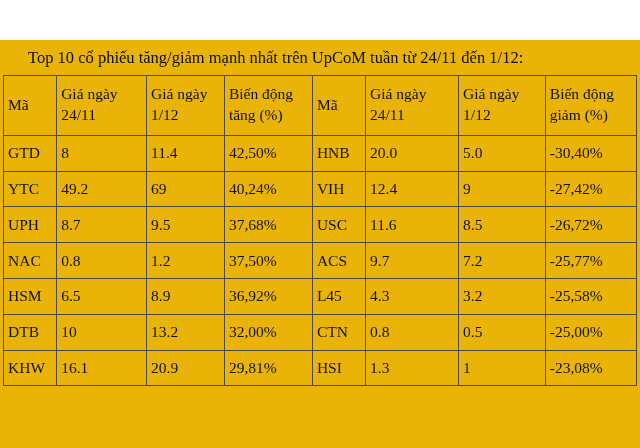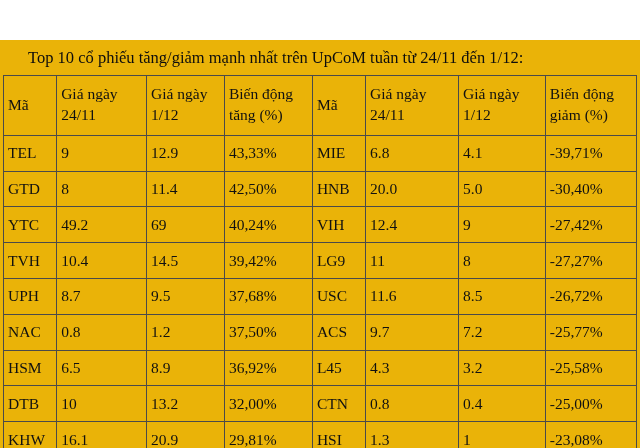--- a/index.html
+++ b/index.html
@@ -73,58 +73,38 @@
           <th>Giá ngày 1/12</th>
           <th>Biến động tăng (%)</th>
           <th>Mã</th>
           <th>Giá ngày 24/11</th>
           <th>Giá ngày 1/12</th>
           <th>Biến động giảm (%)</th>
         </tr>
     </thead>
     <tbody>
         <tr>
-          <td>TEL</td>
-          <td>9</td>
-          <td>12.9</td>
-          <td>43,33%</td>
-          <td>MIE</td>
-          <td>6.8</td>
-          <td>4.1</td>
-          <td>-39,71%</td>
-        </tr>
-        <tr>
           <td>GTD</td>
           <td>8</td>
           <td>11.4</td>
           <td>42,50%</td>
           <td>HNB</td>
           <td>20.0</td>
           <td>5.0</td>
           <td>-30,40%</td>
         </tr>
         <tr>
           <td>YTC</td>
           <td>49.2</td>
           <td>69</td>
           <td>40,24%</td>
           <td>VIH</td>
           <td>12.4</td>
           <td>9</td>
           <td>-27,42%</td>
-        </tr>
-        <tr>
-          <td>TVH</td>
-          <td>10.4</td>
-          <td>14.5</td>
-          <td>39,42%</td>
-          <td>LG9</td>
-          <td>11</td>
-          <td>8</td>
-          <td>-27,27%</td>
         </tr>
         <tr>
           <td>UPH</td>
           <td>8.7</td>
           <td>9.5</td>
           <td>37,68%</td>
           <td>USC</td>
           <td>11.6</td>
           <td>8.5</td>
           <td>-26,72%</td>
@@ -149,21 +129,21 @@
           <td>3.2</td>
           <td>-25,58%</td>
         </tr>
         <tr>
           <td>DTB</td>
           <td>10</td>
           <td>13.2</td>
           <td>32,00%</td>
           <td>CTN</td>
           <td>0.8</td>
-          <td>0.4</td>
+          <td>0.5</td>
           <td>-25,00%</td>
         </tr>
         <tr>
           <td>KHW</td>
           <td>16.1</td>
           <td>20.9</td>
           <td>29,81%</td>
           <td>HSI</td>
           <td>1.3</td>
           <td>1</td>

